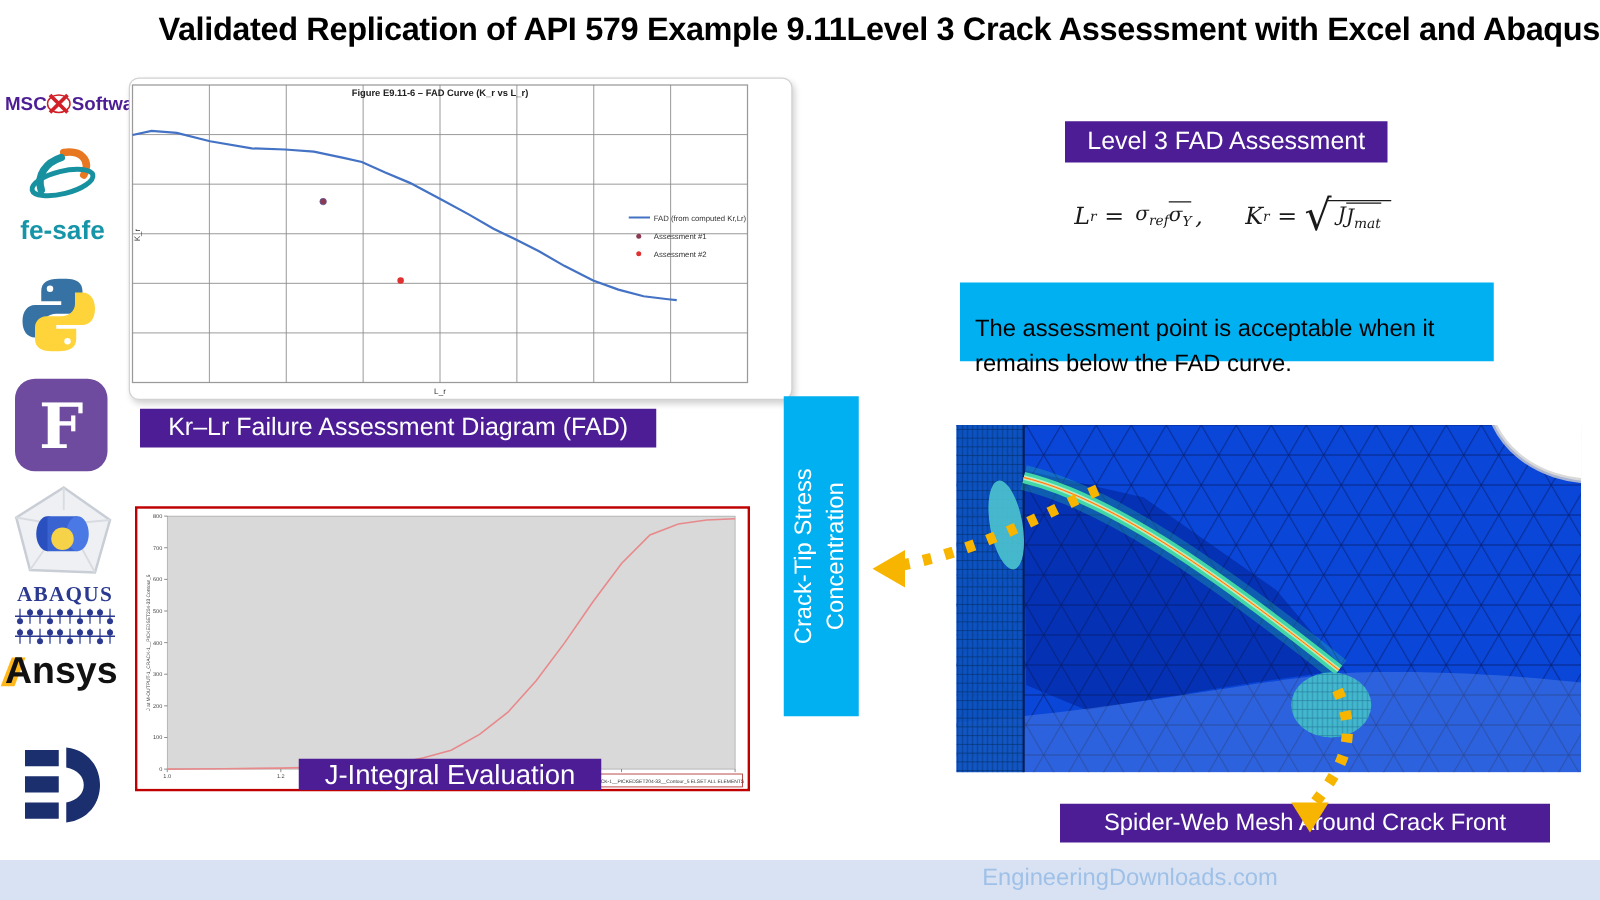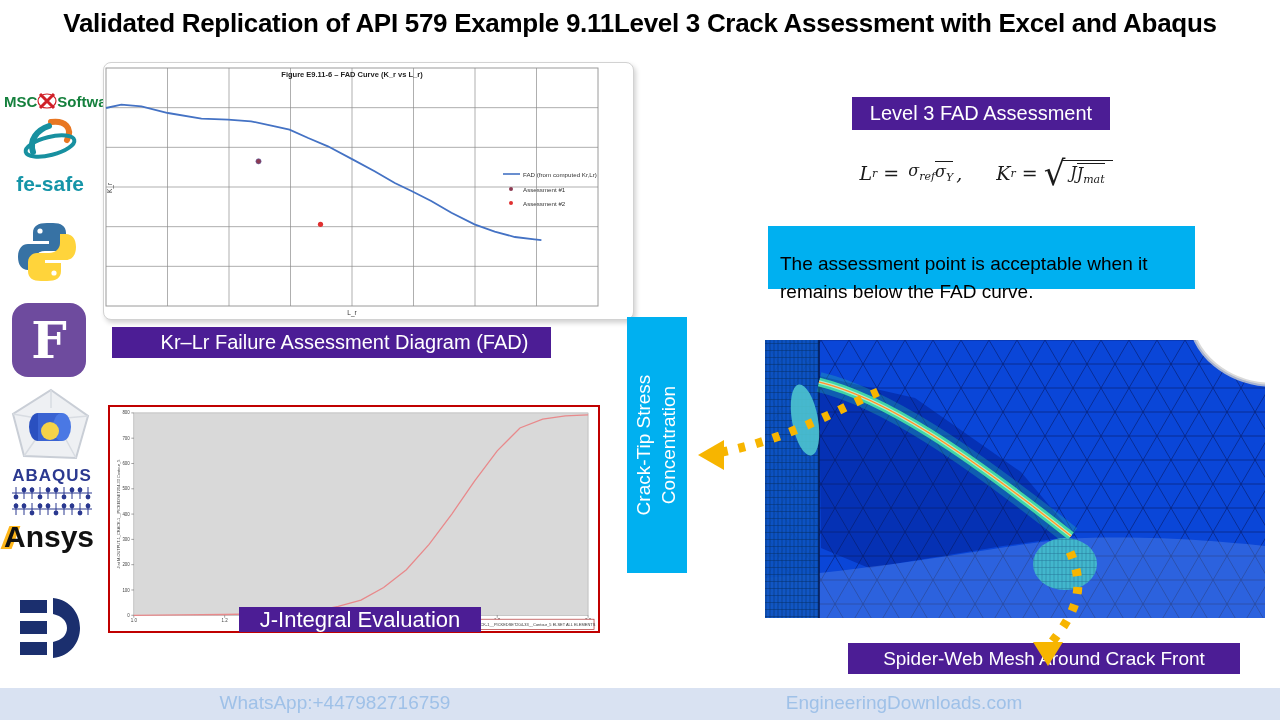--- a/index.html
+++ b/index.html
@@ -1,44 +1,44 @@
 <!DOCTYPE html>
 <html><head>
 <meta charset="utf-8">
 <style>
   html,body{margin:0;padding:0;background:#fff;}
   .canvas{position:relative;width:1280px;height:720px;background:#fff;overflow:hidden;
           font-family:"Liberation Sans",sans-serif;}
-  .title{position:absolute;top:8px;left:0;width:1280px;text-align:center;font-size:26px;
+  .title{position:absolute;top:8px;left:0;width:1280px;text-align:right;font-size:26px;
          font-weight:bold;color:#000;letter-spacing:-0.3px;white-space:nowrap;}
   
   .logo{position:absolute;}
-  .msc{left:4px;top:92px;display:flex;align-items:center;color:#15803d;font-weight:bold;font-size:15px;}
+  .msc{left:4px;top:74px;display:flex;align-items:center;color:#4c1d95;font-weight:bold;font-size:15px;}
   .fesafe{left:14px;top:116px;width:72px;text-align:center;}
   .fesafe-t{color:#1695a8;font-weight:bold;font-size:21px;margin-top:-4px;}
   .pylogo{left:16px;top:220px;}
   .fortran{left:12px;top:303px;width:74px;height:74px;background:#6e4b9e;border-radius:16px;
            display:flex;align-items:center;justify-content:center;}
   .fortran span{color:#fff;font-family:"DejaVu Serif",serif;font-weight:bold;font-size:50px;}
   .comsol{left:8px;top:388px;}
-  .abq{left:6px;top:466px;width:92px;text-align:center;}
+  .abq{left:6px;top:466px;width:92px;text-align:center;font-family:Liberation Serif, serif;}
   .abq-t{color:#2b3990;font-weight:bold;font-size:17px;letter-spacing:1px;}
   .ansys{left:4px;top:520px;position:absolute;font-weight:bold;font-size:30px;color:#111;}
   .ansys-gold{position:absolute;left:1px;top:6px;width:11px;height:23px;background:#ffb71b;
               transform:skewX(-21deg);}
   .ansys-txt{position:relative;}
   .edlogo{left:16px;top:592px;}
   
   .fad-card{position:absolute;left:103px;top:62px;width:505px;height:256px;background:#fff;
             border:1px solid #d2d2d2;border-radius:8px;box-shadow:2px 3px 5px rgba(0,0,0,.18);padding-left:24px;}
   .fad-card svg{position:absolute;left:0;top:0;}
   
   .label{position:absolute;background:#4c1d95;color:#fff;display:flex;align-items:center;
          justify-content:center;font-size:20px;}
-  .fad-label{left:112px;top:327px;width:413px;height:31px;padding-left:26px;}
+  .fad-label{left:112px;top:327px;width:413px;height:31px;}
   .level3-label{left:852px;top:97px;width:258px;height:33px;}
   .j-label{left:239px;top:607px;width:242px;height:25px;font-size:22px;}
   .spider-label{left:848px;top:643px;width:392px;height:31px;font-size:19px;}
   .vlabel{position:absolute;left:627px;top:317px;width:60px;height:256px;background:#00b0f0;}
   .vlabel-inner{position:absolute;left:-98px;top:98px;width:256px;height:60px;
                 transform:rotate(-90deg);display:flex;align-items:center;justify-content:center;
                 text-align:center;color:#fff;font-size:19px;line-height:1.3;}
   
   .formula{position:absolute;left:846px;top:142px;width:280px;height:62px;display:flex;
            align-items:center;justify-content:center;font-family:"DejaVu Serif",serif;
@@ -316,17 +316,16 @@
   <svg class="arrows" viewBox="0 0 1280 720">
     <path d="M878,392 C836,410 792,438 722,452" stroke="#f7b500" stroke-width="9" stroke-dasharray="7 11" fill="none"></path>
     <polygon points="698,455 724,440 724,470" fill="#f7b500"></polygon>
     <path d="M1070,552 C1088,592 1072,616 1052,642" stroke="#f7b500" stroke-width="9" stroke-dasharray="7 11" fill="none"></path>
     <polygon points="1048,666 1033,642 1063,642" fill="#f7b500"></polygon>
   </svg>
 
   <div class="label spider-label">Spider-Web Mesh Around Crack Front</div>
 
   <div class="footer">
-    <span class="f-wa">WhatsApp:+447982716759</span>
     <span class="f-site">EngineeringDownloads.com</span>
   </div>
 
 </div>
 
 </body></html>

